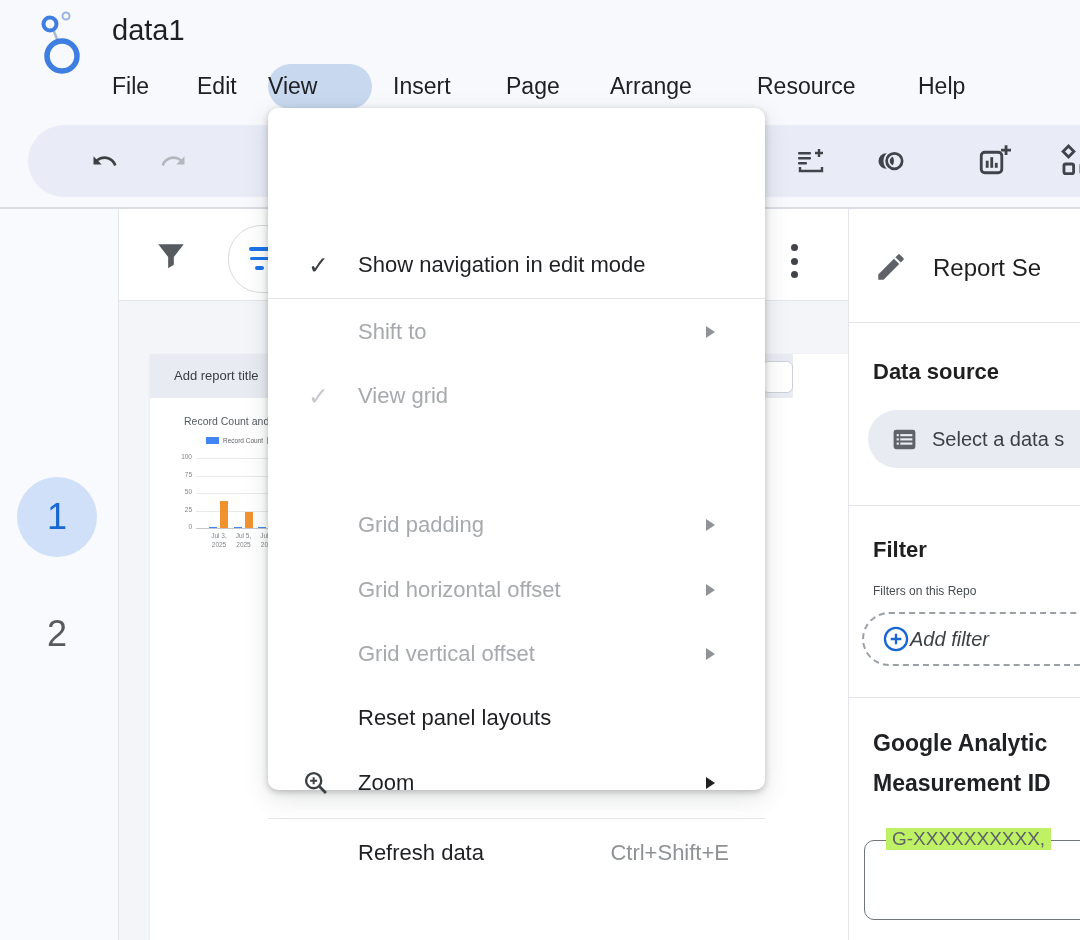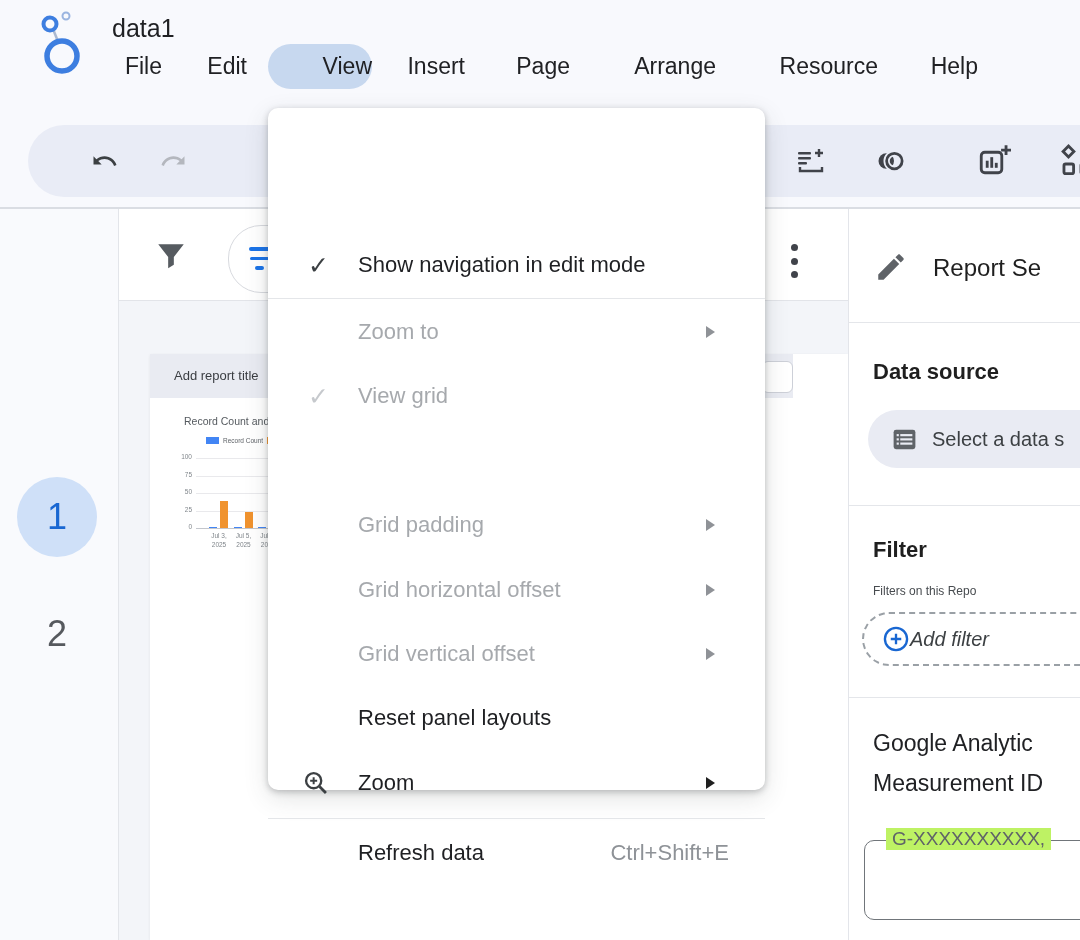--- a/index.html
+++ b/index.html
@@ -1,22 +1,22 @@
 <!DOCTYPE html>
 <html><head>
 <meta charset="utf-8">
 <style>
   html,body{margin:0;padding:0;background:#e8e8e8;}
   .screen{position:relative;width:1080px;height:940px;overflow:hidden;background:#f8f9fd;
     font-family:"Liberation Sans","DejaVu Sans",sans-serif;color:#1f2023;}
   .abs{position:absolute;}
 
   
-  .app-title{position:absolute;left:112px;top:14px;font-size:25px;color:#1f2023;}
-  .mb-item{position:absolute;top:44px;height:45px;line-height:45px;text-align:right;
+  .app-title{position:absolute;left:112px;top:14px;font-size:29px;color:#1f2023;}
+  .mb-item{position:absolute;top:64px;height:45px;line-height:45px;text-align:left;
     font-size:23px;color:#202124;border-radius:23px;cursor:default;}
   .mb-item.active{background:#c7d8ef;}
 
   
   .toolbar-pill{position:absolute;left:28px;top:125px;width:1052px;height:72px;
     background:#e9ecf6;border-radius:36px 0 0 36px;}
   .tb-btn{position:absolute;display:flex;align-items:center;justify-content:center;}
   .tb-div{position:absolute;width:1px;height:44px;top:139px;background:#c8ccd6;}
   .select-hl{position:absolute;left:238px;top:133px;width:56px;height:56px;border-radius:10px;background:#d2e3fc;
     display:flex;align-items:center;justify-content:center;}
@@ -62,21 +62,21 @@
   .rp-div{position:absolute;left:0;right:0;height:1px;background:#e4e6ea;}
   .rp-header{position:absolute;left:84px;top:45px;font-size:24px;color:#1f1f1f;white-space:nowrap;}
   .rp-h{position:absolute;left:24px;font-size:22px;font-weight:bold;color:#1f1f1f;white-space:nowrap;}
   .rp-sub{position:absolute;left:24px;font-size:12px;color:#474b4f;white-space:nowrap;}
   .select-pill{position:absolute;left:19px;top:201px;width:250px;height:58px;border-radius:29px;background:#e9ebf3;
     display:flex;align-items:center;}
   .select-pill span{margin-left:13px;font-size:20px;color:#3c4043;white-space:nowrap;}
   .addfilter-pill{position:absolute;left:13px;top:403px;width:250px;height:54px;border-radius:27px;border:2px dashed #9aa0a6;
     display:flex;align-items:center;box-sizing:border-box;}
   .addfilter-pill span{margin-left:0;font-size:20px;color:#3c4043;white-space:nowrap;font-style:italic;}
-  .ga-h{position:absolute;left:24px;font-size:23px;font-weight:normal;color:#202124;white-space:nowrap;}
+  .ga-h{position:absolute;left:24px;font-size:23px;font-weight:bold;color:#202124;white-space:nowrap;}
   .ga-input{position:absolute;left:15px;top:631px;width:290px;height:80px;border:1.5px solid #70757a;border-radius:10px;box-sizing:border-box;background:#fff;}
   .ga-label{position:absolute;left:37px;top:619px;font-size:19px;color:#5f6368;background:#bef264;padding:0 6px;white-space:nowrap;}
 
   
   .view-menu{position:absolute;left:268px;top:108px;width:497px;height:682px;background:#fff;border-radius:10px;
     box-shadow:0 2px 6px rgba(60,64,67,.3),0 8px 24px rgba(60,64,67,.15);z-index:40;}
   .menu-row{position:absolute;left:0;width:100%;height:64px;display:flex;align-items:center;}
   .mi-label{position:absolute;left:90px;font-size:22px;color:#1f2023;white-space:nowrap;}
   .mi-check{position:absolute;left:40px;font-size:25px;color:#3c4043;}
   .mi-arrow{position:absolute;right:50px;width:0;height:0;border-left:9px solid #1f1f1f;
@@ -287,21 +287,21 @@
     <div class="ga-label">G-XXXXXXXXXX,</div>
   </div>
 
   <div class="view-menu">
     <div class="menu-row" style="top:125px;">
       <span class="mi-check">✓</span>
       <span class="mi-label">Show navigation in edit mode</span>
     </div>
     <div class="menu-div" style="top:190px;"></div>
     <div class="menu-row disabled" style="top:192px;">
-      <span class="mi-label">Zoom to</span>
+      <span class="mi-label">Shift to</span>
       <span class="mi-arrow"></span>
     </div>
     <div class="menu-row disabled" style="top:256px;">
       <span class="mi-check">✓</span>
       <span class="mi-label">View grid</span>
     </div>
     <div class="menu-row disabled" style="top:385px;">
       <span class="mi-label">Grid padding</span>
       <span class="mi-arrow"></span>
     </div>

